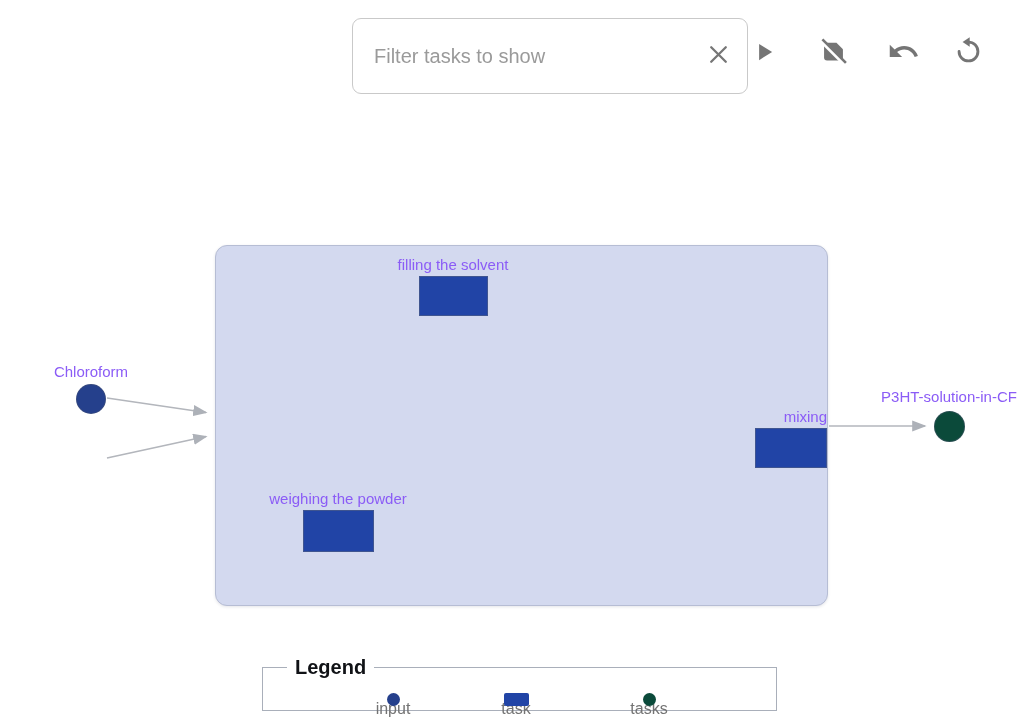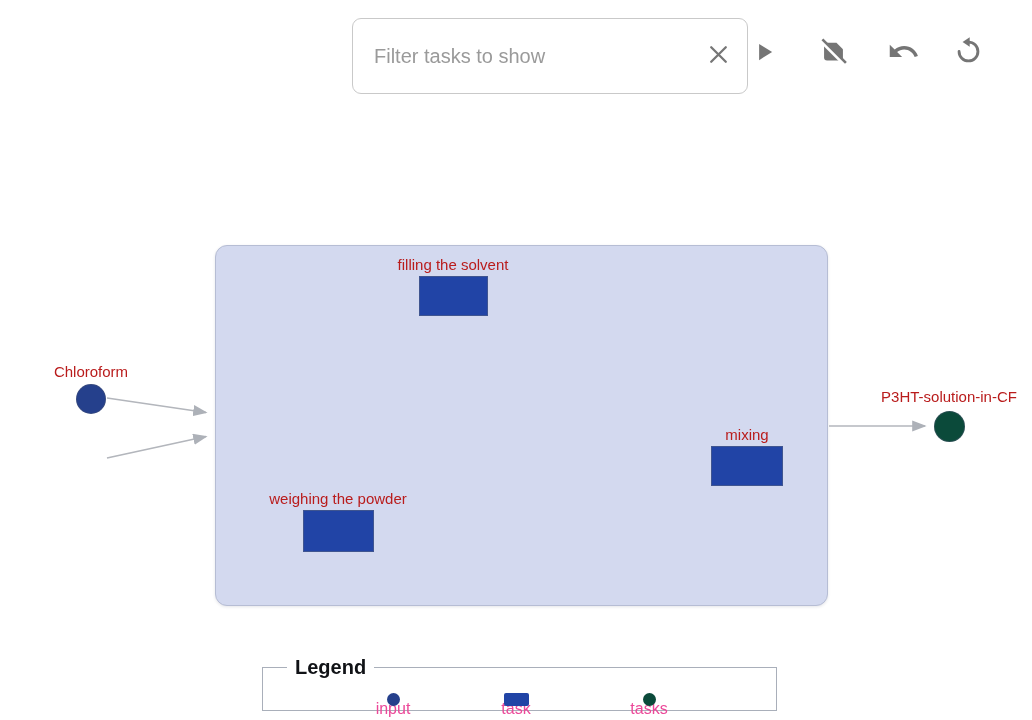--- a/index.html
+++ b/index.html
@@ -25,48 +25,48 @@
   
   .diagram-title { position:absolute; left:215px; top:195px; width:613px; text-align:center;
                    font-size:15px; font-weight:700; color:#6b7a94; }
   .group-container { position:absolute; left:215px; top:245px; width:613px; height:361px;
                      border-radius:12px; border:1px solid #b6bdd4; background:#d3d9ef;
                      box-shadow:0 1px 3px rgba(40,50,80,.12); }
   .edges { position:absolute; left:0; top:0; width:1032px; height:720px; pointer-events:none; }
   .edges line { stroke:#b3b6bc; stroke-width:1.6; }
 
   .node { position:absolute; display:flex; flex-direction:column; align-items:center; cursor:pointer; }
-  .node-label { font-size:15px; color:#b91c1c; white-space:nowrap; line-height:19px; margin-bottom:2px; }
+  .node-label { font-size:15px; color:#8b5cf6; white-space:nowrap; line-height:19px; margin-bottom:2px; }
   .task-rect { border:1px solid rgba(90,100,125,.55); }
   .io-circle { border-radius:50%; border:1px solid rgba(75,85,110,.45); margin-top:1px; }
 
   .node-task-fill   { left:373px; top:255px; width:160px; }
   .node-task-fill   .task-rect { width:69px; height:40px; }
-  .node-task-mix    { left:667px; top:425px; width:160px; }
+  .node-task-mix    { left:667px; top:407px; width:160px;align-items:flex-end; }
   .node-task-mix    .task-rect { width:72px; height:40px; }
   .node-task-weigh  { left:258px; top:489px; width:160px; }
   .node-task-weigh  .task-rect { width:71px; height:42px; }
 
   .node-in-chloro { left:11px; top:362px; width:160px; }
   .node-in-powder { left:11px; top:423px; width:160px; }
   .node-in-chloro .io-circle, .node-in-powder .io-circle { width:30px; height:30px; }
   .node-out { left:864px; top:387px; width:170px; }
   .node-out .io-circle { width:31px; height:31px; margin-top:3px; }
 
   
   .legend-box { position:absolute; left:262px; top:656px; width:515px; height:55px;
                 border:1px solid #a9afba; background:#fff; }
   .legend-box legend { margin-left:24px; padding:0 8px; font-size:20px; font-weight:700; color:#101216; }
   .legend-item { position:absolute; top:14px; width:80px; display:flex; flex-direction:column;
                  align-items:center; }
   .li-input  { left:90px; } .li-task { left:213px;text-align:right; } .li-output { left:346px; }
   .legend-marker { position:relative; z-index:2; margin-bottom:-6px; }
   .lm-circle { width:13px; height:13px; border-radius:50%; }
   .lm-rect   { width:25px; height:13px; border-radius:2px; }
-  .legend-label { position:relative; z-index:1; font-size:16px; color:#ec4899; }
+  .legend-label { position:relative; z-index:1; font-size:16px; color:#737373; }
 
   .icon-gray { fill:#757575; }
 </style>
 </head>
 <body>
 
 <div class="app">
 
 
   <div class="filter-box">

